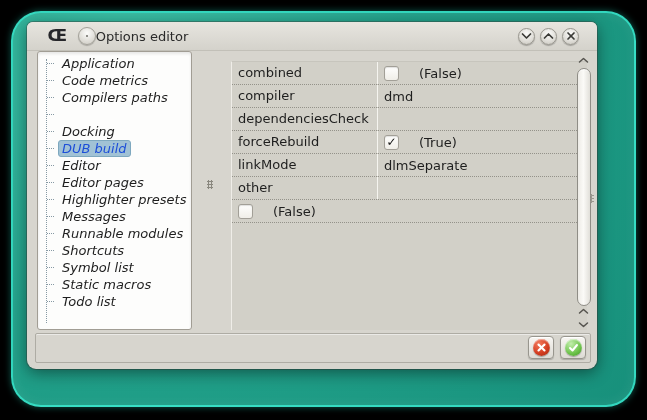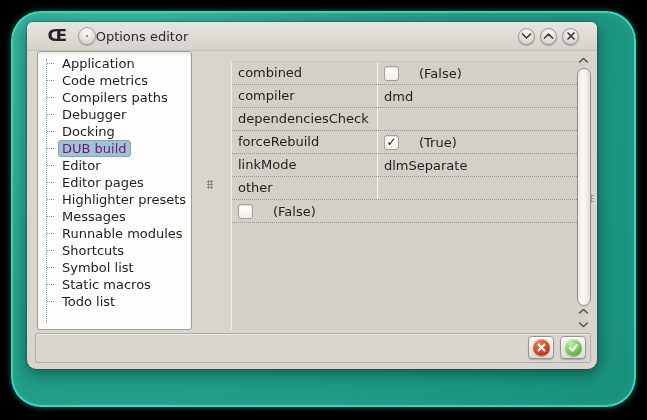--- a/index.html
+++ b/index.html
@@ -31,24 +31,24 @@
         border:1px solid #99978f;box-shadow:0 1px 1px rgba(0,0,0,.25);
         display:flex;align-items:center;justify-content:center;}
   .tb-btn svg{display:block;}
   
   .listbox{position:absolute;left:10px;top:29px;width:153px;height:277px;background:#fdfdfc;
            border:1px solid #a19d94;border-radius:3px;box-shadow:inset 0 2px 3px rgba(0,0,0,.09);
            overflow:hidden;}
   .tree-line{position:absolute;left:8px;top:7px;height:264px;width:0;
              border-left:1px dotted #8699a4;}
   .listbox ul{list-style:none;margin:0;padding:3px 0 0 0;position:relative;}
-  .sitem{height:17px;display:flex;align-items:center;font-size:13px;padding-left:9px;cursor:default;}
+  .sitem{height:17px;display:flex;align-items:center;font-size:13px;padding-left:9px;cursor:default;font-style:italic;}
   .stub{width:7px;border-top:1px dotted #8699a4;margin-right:4px;flex:none;}
   .slabel{padding:0 3px;border:1px solid transparent;border-radius:3px;white-space:nowrap;}
-  .slabel.sel{background:#a1c2d5;border-color:#7ea8bf;color:#701a75;}
+  .slabel.sel{background:#a1c2d5;border-color:#7ea8bf;color:#1d4ed8;}
   
   .splitter-grip{position:absolute;left:180px;top:158px;width:6px;height:9px;
       background:radial-gradient(circle,#8a887f 1px,transparent 1.2px) 0 0/3px 3px;}
   
   .propgrid{position:absolute;left:204px;top:39px;width:355px;height:268px;background:#d2d0c8;
             border-top:1px solid #c7c5bd;border-left:1px solid #efede8;overflow:hidden;}
   .prow{display:flex;height:22px;line-height:21px;border-bottom:1px dotted #94928a;
         font-size:13px;}
   .pname{width:146px;flex:none;padding-left:6px;border-right:1px solid #f5f4ef;
          box-sizing:border-box;white-space:nowrap;overflow:hidden;}
@@ -139,21 +139,20 @@
     <span class="slabel">Code metrics</span>
   </li>
 
   <li class="sitem">
     <span class="stub"></span>
     <span class="slabel">Compilers paths</span>
   </li>
 
   <li class="sitem">
     <span class="stub"></span>
-    <span class="slabel">Debugger</span>
   </li>
 
   <li class="sitem">
     <span class="stub"></span>
     <span class="slabel">Docking</span>
   </li>
 
   <li class="sitem">
     <span class="stub"></span>
     <span class="slabel sel">DUB build</span>

